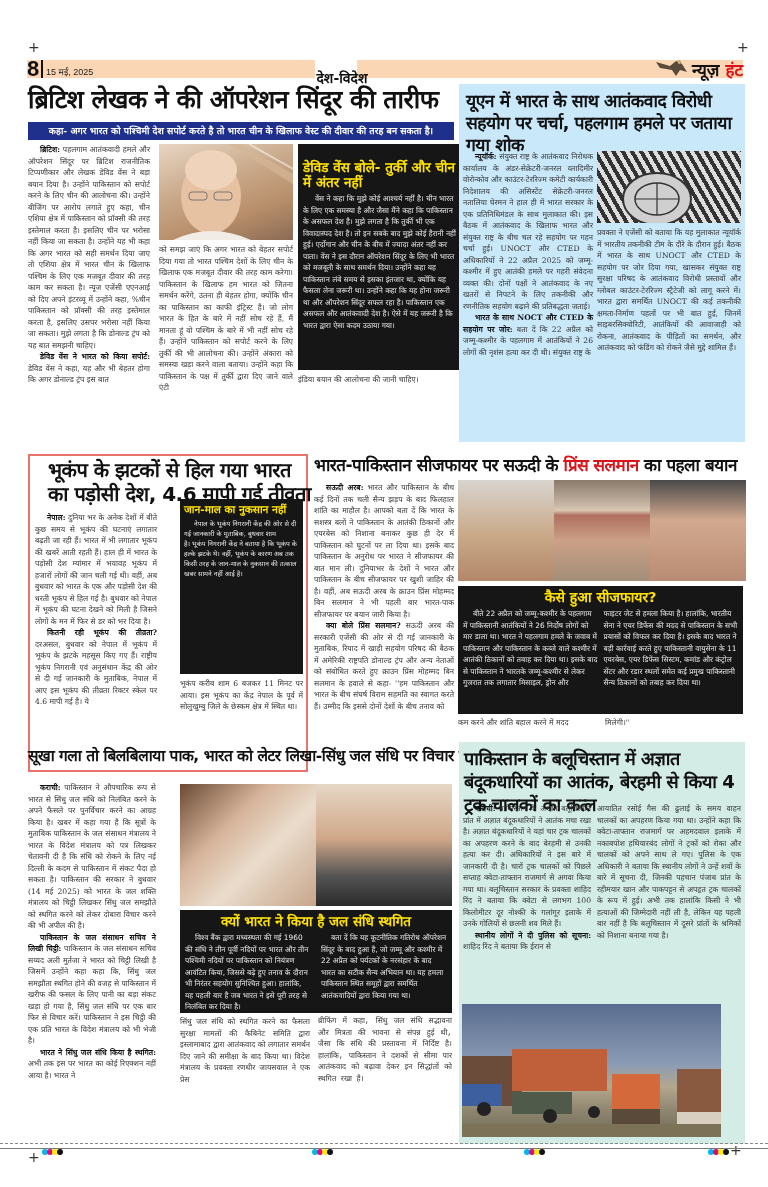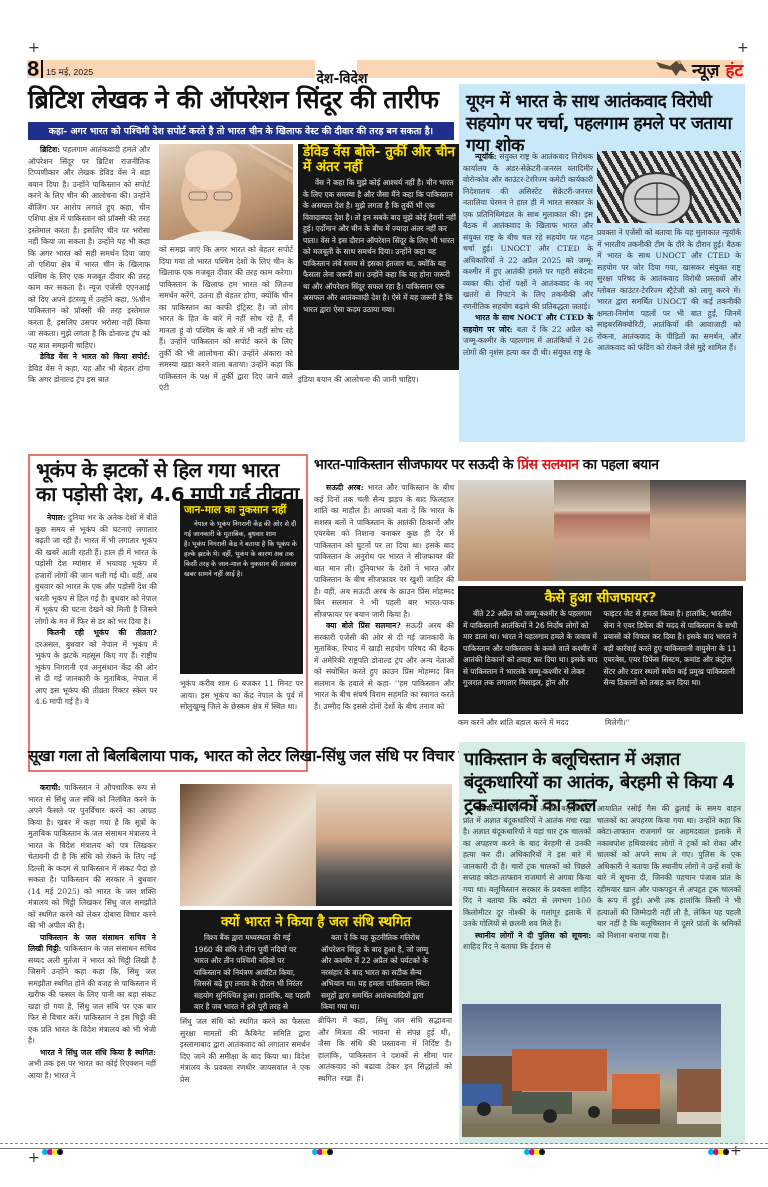--- a/index.html
+++ b/index.html
@@ -69,21 +69,21 @@
     <path d="M90 0 L134 25" stroke="#fff" stroke-width="2" opacity=".5"></path>
     <ellipse cx="52" cy="52" rx="30" ry="38" fill="#e7c2a2"></ellipse>
     <ellipse cx="52" cy="26" rx="26" ry="20" fill="#efd4bb"></ellipse>
     <rect x="30" y="48" width="18" height="8" rx="3" fill="none" stroke="#777" stroke-width="1"></rect>
     <rect x="55" y="48" width="18" height="8" rx="3" fill="none" stroke="#777" stroke-width="1"></rect>
     <path d="M14 96 Q52 78 92 96 Z" fill="#f1ede6"></path>
   </svg>
 </div>
 <div class="abs body-text" style="left:159px;top:244px;width:134px;">को समझ जाएं कि अगर भारत को बेहतर सपोर्ट दिया गया तो भारत पश्चिम देशों के लिए चीन के खिलाफ एक मजबूत दीवार की तरह काम करेगा। पाकिस्तान के खिलाफ हम भारत को जितना समर्थन करेंगे, उतना ही बेहतर होगा, क्योंकि चीन का पाकिस्तान का काफी इंट्रिस्ट है। जो लोग भारत के हित के बारे में नहीं सोच रहे हैं, मैं मानता हूं वो पश्चिम के बारे में भी नहीं सोच रहे हैं। उन्होंने पाकिस्तान को सपोर्ट करने के लिए तुर्की की भी आलोचना की। उन्होंने अंकारा को समस्या खड़ा करने वाला बताया। उन्होंने कहा कि पाकिस्तान के पक्ष में तुर्की द्वारा दिए जाने वाले एंटी</div>
 
-<div class="abs box-dark" style="left:298px;top:144px;width:163px;height:226px;padding:0 5px;">
+<div class="abs box-dark" style="left:298px;top:144px;width:163px;height:226px;padding:16px 5px;">
   <div class="box-title" style="font-size:13.5px;line-height:15px;margin-bottom:3px;">डेविड वेंस बोले- तुर्की और चीन में अंतर नहीं</div>
   <div class="bt" style="text-indent:12px;">वेंस ने कहा कि मुझे कोई आश्चर्य नहीं है। चीन भारत के लिए एक समस्या है और जैसा मैंने कहा कि पाकिस्तान के असफल देश है। मुझे लगता है कि तुर्की भी एक विवादास्पद देश है। तो इन सबके बाद मुझे कोई हैरानी नहीं हुई। एर्दोगान और चीन के बीच में ज्यादा अंतर नहीं कर पाता। वेंस ने इस दौरान ऑपरेशन सिंदूर के लिए भी भारत को मजबूती के साथ समर्थन दिया। उन्होंने कहा यह पाकिस्तान लंबे समय से इसका इंतजार था, क्योंकि यह फैसला लेना जरूरी था। उन्होंने कहा कि यह होना जरूरी था और ऑपरेशन सिंदूर सफल रहा है। पाकिस्तान एक असफल और आतंकवादी देश है। ऐसे में यह जरूरी है कि भारत द्वारा ऐसा कदम उठाया गया।</div>
 </div>
 <div class="abs body-text" style="left:298px;top:374px;width:158px;">इंडिया बयान की आलोचना की जानी चाहिए।</div>
 
 <div class="abs" style="left:459px;top:84px;width:286px;height:358px;background:#c9e9fb;"></div>
 <div class="abs headline" style="left:466px;top:90px;width:276px;font-size:17.5px;line-height:22px;">यूएन में भारत के साथ आतंकवाद विरोधी सहयोग पर चर्चा, पहलगाम हमले पर जताया गया शोक</div>
 <div class="abs body-text" style="left:463px;top:151px;width:130px;text-indent:12px;">
   <b>न्यूयॉर्क:</b><span> संयुक्त राष्ट्र के आतंकवाद निरोधक कार्यालय के अंडर-सेक्रेटरी-जनरल व्लादिमीर वोरोन्कोव और काउंटर-टेररिज्म कमेटी कार्यकारी निदेशालय की असिस्टेंट सेक्रेटरी-जनरल नतालिया घेरमन ने हाल ही में भारत सरकार के एक प्रतिनिधिमंडल के साथ मुलाकात की। इस बैठक में आतंकवाद के खिलाफ भारत और संयुक्त राष्ट्र के बीच चल रहे सहयोग पर गहन चर्चा हुई। UNOCT और CTED के अधिकारियों ने 22 अप्रैल 2025 को जम्मू-कश्मीर में हुए आतंकी हमले पर गहरी संवेदना व्यक्त की। दोनों पक्षों ने आतंकवाद के नए खतरों से निपटने के लिए तकनीकी और रणनीतिक सहयोग बढ़ाने की प्रतिबद्धता जताई।</span>
   <span style="display:block;text-indent:12px;"><b>भारत के साथ NOCT और CTED के सहयोग पर जोर:</b><span> बता दें कि 22 अप्रैल को जम्मू-कश्मीर के पहलगाम में आतंकियों ने 26 लोगों की नृशंस हत्या कर दी थी। संयुक्त राष्ट्र के</span></span>
@@ -91,33 +91,33 @@
 <div class="abs photo" style="left:597px;top:151px;width:144px;height:72px;background:repeating-linear-gradient(60deg,#333 0 4px,#ddd 4px 8px);">
   <svg width="144" height="72" viewBox="0 0 144 72">
     <ellipse cx="60" cy="48" rx="34" ry="26" fill="#cfcfcf" stroke="#333" stroke-width="2"></ellipse>
     <ellipse cx="60" cy="48" rx="22" ry="16" fill="none" stroke="#333" stroke-width="1.5"></ellipse>
     <path d="M38 48 H82 M60 32 V64" stroke="#333" stroke-width="1.2"></path>
   </svg>
 </div>
 <div class="abs body-text" style="left:597px;top:227px;width:144px;">प्रवक्ता ने एजेंसी को बताया कि यह मुलाकात न्यूयॉर्क में भारतीय तकनीकी टीम के दौरे के दौरान हुई। बैठक में भारत के साथ UNOCT और CTED के सहयोग पर जोर दिया गया, खासकर संयुक्त राष्ट्र सुरक्षा परिषद के आतंकवाद विरोधी प्रस्तावों और ग्लोबल काउंटर-टेररिज्म स्ट्रैटेजी को लागू करने में। भारत द्वारा समर्थित UNOCT की कई तकनीकी क्षमता-निर्माण पहलों पर भी बात हुई, जिनमें साइबरसिक्योरिटी, आतंकियों की आवाजाही को रोकना, आतंकवाद के पीड़ितों का समर्थन, और आतंकवाद को फंडिंग को रोकने जैसे मुद्दे शामिल हैं।</div>
 
 <div class="abs" style="left:28px;top:454px;width:280px;height:318px;border:2px solid #e8746b;"></div>
-<div class="abs headline" style="left:36px;top:458px;width:266px;font-size:20px;line-height:24px;">भूकंप के झटकों से हिल गया भारत का पड़ोसी देश, 4.6 मापी गई तीव्रता</div>
+<div class="abs headline" style="left:48px;top:458px;width:266px;font-size:20px;line-height:24px;">भूकंप के झटकों से हिल गया भारत का पड़ोसी देश, 4.6 मापी गई तीव्रता</div>
 <div class="abs body-text" style="left:35px;top:512px;width:122px;text-indent:12px;">
   <b>नेपाल:</b><span> दुनिया भर के अनेक देशों में बीते कुछ समय से भूकंप की घटनाएं लगातार बढ़ती जा रही हैं। भारत में भी लगातार भूकंप की खबरें आती रहती हैं। हाल ही में भारत के पड़ोसी देश म्यांमार में भयावह भूकंप में हजारों लोगों की जान चली गई थी। वहीं, अब बुधवार को भारत के एक और पड़ोसी देश की धरती भूकंप से हिल गई है। बुधवार को नेपाल में भूकंप की घटना देखने को मिली है जिसने लोगों के मन में फिर से डर को भर दिया है।</span>
   <span style="display:block;text-indent:12px;"><b>कितनी रही भूकंप की तीव्रता?</b><span> दरअसल, बुधवार को नेपाल में भूकंप में भूकंप के झटके महसूस किए गए हैं। राष्ट्रीय भूकंप निगरानी एवं अनुसंधान केंद्र की ओर से दी गई जानकारी के मुताबिक, नेपाल में आए इस भूकंप की तीव्रता रिक्टर स्केल पर 4.6 मापी गई है। ये</span></span>
 </div>
 <div class="abs box-dark" style="left:180px;top:499px;width:123px;height:175px;padding:4px;">
   <div class="box-title" style="font-size:10.5px;line-height:13px;margin-bottom:3px;">जान-माल का नुकसान नहीं</div>
   <div class="bt" style="font-size:6.6px;line-height:10px;text-indent:10px;">नेपाल के भूकंप निगरानी केंद्र की ओर से दी गई जानकारी के मुताबिक, बुधवार शाम</div>
   <div class="bt" style="font-size:6.6px;line-height:10px;">है। भूकंप निगरानी केंद्र ने बताया है कि भूकंप के हल्के झटके थे। वहीं, भूकंप के कारण अब तक किसी तरह के जान-माल के नुकसान की तत्काल खबर सामने नहीं आई है।</div>
 </div>
 <div class="abs body-text" style="left:180px;top:678px;width:123px;">भूकंप करीब शाम 6 बजकर 11 मिनट पर आया। इस भूकंप का केंद्र नेपाल के पूर्व में सोलुखुम्बु जिले के छेस्कम क्षेत्र में स्थित था।</div>
 
-<div class="abs headline" style="left:314px;top:456px;width:432px;font-size:14px;white-space:nowrap;">
+<div class="abs headline" style="left:314px;top:456px;width:432px;font-size:17px;white-space:nowrap;">
   <span>भारत-पाकिस्तान सीजफायर पर सऊदी के </span><span style="color:#d9141b;">प्रिंस सलमान</span><span> का पहला बयान</span>
 </div>
 <div class="abs body-text" style="left:314px;top:482px;width:140px;text-indent:12px;">
   <b>सऊदी अरब:</b><span> भारत और पाकिस्तान के बीच कई दिनों तक चली सैन्य झड़प के बाद फिलहाल शांति का माहौल है। आपको बता दें कि भारत के सशस्त्र बलों ने पाकिस्तान के आतंकी ठिकानों और एयरबेस को निशाना बनाकर कुछ ही देर में पाकिस्तान को घुटनों पर ला दिया था। इसके बाद पाकिस्तान के अनुरोध पर भारत ने सीजफायर की बात मान ली। दुनियाभर के देशों ने भारत और पाकिस्तान के बीच सीजफायर पर खुशी जाहिर की है। वहीं, अब सऊदी अरब के क्राउन प्रिंस मोहम्मद बिन सलमान ने भी पहली बार भारत-पाक सीजफायर पर बयान जारी किया है।</span>
   <span style="display:block;text-indent:12px;"><b>क्या बोले प्रिंस सलमान?</b><span> सऊदी अरब की सरकारी एजेंसी की ओर से दी गई जानकारी के मुताबिक, रियाद में खाड़ी सहयोग परिषद की बैठक में अमेरिकी राष्ट्रपति डोनाल्ड ट्रंप और अन्य नेताओं को संबोधित करते हुए क्राउन प्रिंस मोहम्मद बिन सलमान के हवाले से कहा- ''हम पाकिस्तान और भारत के बीच संघर्ष विराम सहमति का स्वागत करते हैं। उम्मीद कि इससे दोनों देशों के बीच तनाव को</span></span>
 </div>
 <div class="abs photo" style="left:458px;top:480px;width:288px;height:101px;display:flex;">
   <div style="flex:1;background:linear-gradient(180deg,#d8d4cf,#c9a988 55%,#b3876a);"></div>
   <div style="flex:1;background:linear-gradient(180deg,#8a7a6a 0%,#c8b7a5 25%,#d9c8b3 30%,#b07060 35%,#cba086 60%,#a38e78);"></div>
   <div style="flex:1;background:linear-gradient(180deg,#4a4a4a,#d2a98e 40%,#b88c74);"></div>
@@ -135,21 +135,21 @@
 <div class="abs headline" style="left:28px;top:748px;width:426px;font-size:15.5px;white-space:nowrap;margin-top:0;">सूखा गला तो बिलबिलाया पाक, भारत को लेटर लिखा-सिंधु जल संधि पर विचार कीजिए</div>
 <div class="abs body-text" style="left:28px;top:782px;width:128px;text-indent:12px;">
   <b>कराची:</b><span> पाकिस्तान ने औपचारिक रूप से भारत से सिंधु जल संधि को निलंबित करने के अपने फैसले पर पुनर्विचार करने का आग्रह किया है। खबर में कहा गया है कि सूत्रों के मुताबिक पाकिस्तान के जल संसाधन मंत्रालय ने भारत के विदेश मंत्रालय को पत्र लिखकर चेतावनी दी है कि संधि को रोकने के लिए नई दिल्ली के कदम से पाकिस्तान में संकट पैदा हो सकता है। पाकिस्तान की सरकार ने बुधवार (14 मई 2025) को भारत के जल शक्ति मंत्रालय को चिट्ठी लिखकर सिंधु जल समझौते को स्थगित करने को लेकर दोबारा विचार करने की भी अपील की है।</span>
   <span style="display:block;text-indent:12px;"><b>पाकिस्तान के जल संसाधन सचिव ने लिखी चिट्ठी:</b><span> पाकिस्तान के जल संसाधन सचिव सय्यद अली मुर्तजा ने भारत को चिट्ठी लिखी है जिसमें उन्होंने कहा कहा कि, सिंधु जल समझौता स्थगित होने की वजह से पाकिस्तान में खरीफ की फसल के लिए पानी का बड़ा संकट खड़ा हो गया है, सिंधु जल संधि पर एक बार फिर से विचार करें। पाकिस्तान ने इस चिट्ठी की एक प्रति भारत के विदेश मंत्रालय को भी भेजी है।</span></span>
   <span style="display:block;text-indent:12px;"><b>भारत ने सिंधु जल संधि किया है स्थगित:</b><span> अभी तक इस पर भारत का कोई रिएक्शन नहीं आया है। भारत ने</span></span>
 </div>
 <div class="abs photo" style="left:180px;top:784px;width:272px;height:122px;display:flex;">
   <div style="flex:1;background:linear-gradient(135deg,#6b4a34 0%,#d6b49b 35%,#eadccc 60%,#c7a58a 100%);"></div>
   <div style="flex:1;background:linear-gradient(180deg,#e6d7c6 0%,#d0a788 45%,#555 75%,#2b2b2b 100%);"></div>
 </div>
-<div class="abs box-dark" style="left:180px;top:910px;width:272px;height:103px;padding:3px 14px;">
+<div class="abs box-dark" style="left:180px;top:910px;width:272px;height:103px;padding:3px 5px;">
   <div class="box-title" style="font-size:13.5px;line-height:17px;text-align:center;margin-bottom:2px;">क्यों भारत ने किया है जल संधि स्थगित</div>
   <div style="display:flex;gap:10px;">
     <div class="bt" style="flex:1;text-indent:10px;">विश्व बैंक द्वारा मध्यस्थता की गई 1960 की संधि ने तीन पूर्वी नदियों पर भारत और तीन पश्चिमी नदियों पर पाकिस्तान को नियंत्रण आवंटित किया, जिससे बढ़े हुए तनाव के दौरान भी निरंतर सहयोग सुनिश्चित हुआ। हालांकि, यह पहली बार है जब भारत ने इसे पूरी तरह से निलंबित कर दिया है।</div>
     <div class="bt" style="flex:1;text-indent:10px;">बता दें कि यह कूटनीतिक गतिरोध ऑपरेशन सिंदूर के बाद हुआ है, जो जम्मू और कश्मीर में 22 अप्रैल को पर्यटकों के नरसंहार के बाद भारत का सटीक सैन्य अभियान था। यह हमला पाकिस्तान स्थित समूहों द्वारा समर्थित आतंकवादियों द्वारा किया गया था।</div>
   </div>
 </div>
 <div class="abs body-text" style="left:180px;top:1016px;width:130px;">सिंधु जल संधि को स्थगित करने का फैसला सुरक्षा मामलों की कैबिनेट समिति द्वारा इस्लामाबाद द्वारा आतंकवाद को लगातार समर्थन दिए जाने की समीक्षा के बाद किया था। विदेश मंत्रालय के प्रवक्ता रणधीर जायसवाल ने एक प्रेस</div>
 <div class="abs body-text" style="left:318px;top:1016px;width:134px;font-family:Liberation Mono, monospace;">ब्रीफिंग में कहा, सिंधु जल संधि सद्भावना और मित्रता की भावना से संपन्न हुई थी, जैसा कि संधि की प्रस्तावना में निर्दिष्ट है। हालांकि, पाकिस्तान ने दशकों से सीमा पार आतंकवाद को बढ़ावा देकर इन सिद्धांतों को स्थगित रखा है।</div>
 
 <div class="abs" style="left:459px;top:742px;width:286px;height:402px;background:#d3ece6;"></div>

